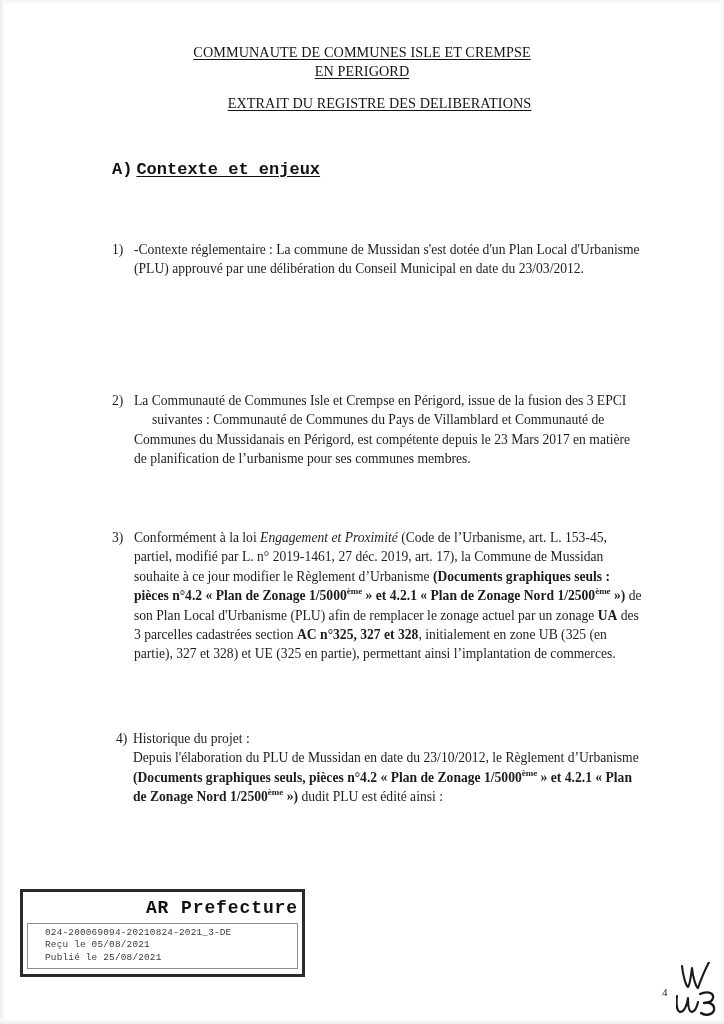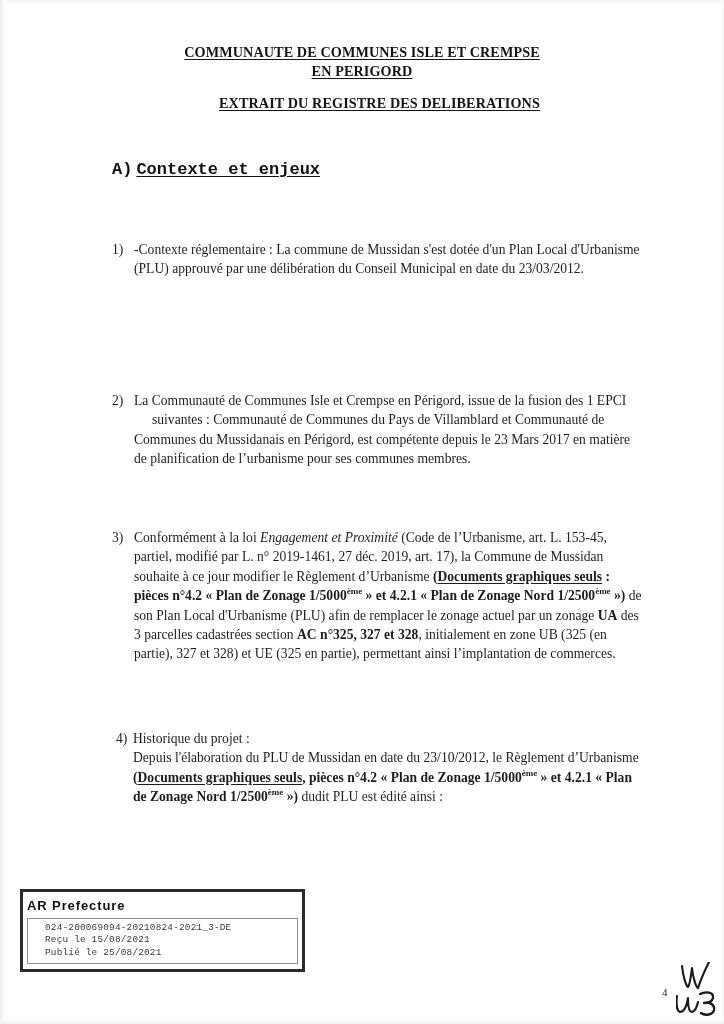--- a/index.html
+++ b/index.html
@@ -54,21 +54,21 @@
   
   .doc-header {
     position: absolute;
     left: 0;
     right: 0;
     top: 43px;
     text-align: center;
   }
   .doc-header .line {
     font-size: 14.2px;
-    font-weight: bold;
+    font-weight: normal;
     letter-spacing: .1px;
     line-height: 19px;
     color: #141414;
   }
   .doc-header .line u { text-decoration: underline; text-underline-offset: 1.5px; }
   .doc-header .line3 {
     margin-top: 13px;
     font-size: 14.2px;
     margin-left: 35px;
   }
@@ -111,39 +111,39 @@
   .item-1 { left: 112px; top: 0px;   width: 530px; }
   .item-2 { left: 112px; top: 151px; width: 532px; }
   .item-3 { left: 112px; top: 288px; width: 532px; }
   .item-4 { left: 116px; top: 489px; width: 528px; }
 
   .item-1 .text, .item-2 .text, .item-3 .text { padding-left: 22px; }
   .item-4 .text { padding-left: 17px; }
 
   b { font-weight: bold; }
   i { font-style: italic; }
-  .u { text-decoration: underline; text-underline-offset: 1.5px; }
+  .u { text-underline-offset: 1.5px; }
   sup { font-size: .66em; vertical-align: super; line-height: 0; }
   .gap-epci { display: inline-block; width: 18px; }
 
   
   .stamp {
     position: absolute;
     left: 20px;
     top: 889px;
     width: 285px;
     border: 3px solid #2b2b2b;
     background: #ffffff;
     padding: 4px 4px 5px 4px;
     box-sizing: border-box;
   }
   .stamp-title {
-    text-align: left;
-    font-family: Liberation Sans, sans-serif;
-    font-size: 13px;
+    text-align: right;
+    font-family: Liberation Mono, monospace;
+    font-size: 18px;
     font-weight: bold;
     letter-spacing: .9px;
     color: #111;
     padding: 2px 0 5px 0;
   }
   .stamp-body {
     border: 1px solid #8e8e8e;
     padding: 3px 5px 4px 6px;
   }
   .stamp-body .row {
@@ -202,40 +202,40 @@
 
   <div class="body-list">
 
     <div class="item item-1">
       <span class="marker">1)</span>
       <span class="text"><span>-Contexte réglementaire : La commune de Mussidan s'est dotée d'un Plan Local d'Urbanisme (PLU) approuvé par une délibération du Conseil Municipal en date du 23/03/2012.</span><br></span>
     </div>
 
     <div class="item item-2">
       <span class="marker">2)</span>
-      <span class="text"><span>La Communauté de Communes Isle et Crempse en Périgord, issue de la fusion des 1 EPCI</span><span class="gap-epci"></span><span>suivantes : Communauté de Communes du Pays de Villamblard et Communauté de Communes du Mussidanais en Périgord, est compétente depuis le 23 Mars 2017 en matière de planification de l’urbanisme pour ses communes membres.</span></span>
+      <span class="text"><span>La Communauté de Communes Isle et Crempse en Périgord, issue de la fusion des 3 EPCI</span><span class="gap-epci"></span><span>suivantes : Communauté de Communes du Pays de Villamblard et Communauté de Communes du Mussidanais en Périgord, est compétente depuis le 23 Mars 2017 en matière de planification de l’urbanisme pour ses communes membres.</span></span>
     </div>
 
     <div class="item item-3">
       <span class="marker">3)</span>
       <span class="text"><span>Conformément à la loi </span><i>Engagement et Proximité</i><span> (Code de l’Urbanisme, art. L. 153-45, partiel, modifié par L. n° 2019-1461, 27 déc. 2019, art. 17), la Commune de Mussidan souhaite à ce jour modifier le Règlement d’Urbanisme </span><b><span>(</span><span class="u">Documents graphiques seuls</span><span> : pièces n°4.2 « Plan de Zonage 1/5000</span><sup>ème</sup><span> » et 4.2.1 « Plan de Zonage Nord 1/2500</span><sup>ème</sup><span> »)</span></b><span> de son Plan Local d'Urbanisme (PLU) afin de remplacer le zonage actuel par un zonage </span><b>UA</b><span> des 3 parcelles cadastrées section </span><b>AC n°325, 327 et 328</b><span>, initialement en zone UB (325 (en partie), 327 et 328) et UE (325 en partie), permettant ainsi l’implantation de commerces.</span></span>
     </div>
 
     <div class="item item-4">
       <span class="marker">4)</span>
       <span class="text"><span>Historique du projet :</span><br><span>Depuis l'élaboration du PLU de Mussidan en date du 23/10/2012, le Règlement d’Urbanisme </span><b><span>(</span><span class="u">Documents graphiques seuls</span><span>, pièces n°4.2 « Plan de Zonage 1/5000</span><sup>ème</sup><span> » et 4.2.1 « Plan de Zonage Nord 1/2500</span><sup>ème</sup><span> »)</span></b><span> dudit PLU est édité ainsi :</span></span>
     </div>
 
   </div>
 
   <div class="stamp">
     <div class="stamp-title">AR Prefecture</div>
     <div class="stamp-body">
       <div class="row">024-200069094-20210824-2021_3-DE</div>
-      <div class="row">Reçu le 15/08/2021</div>
+      <div class="row">Reçu le 05/08/2021</div>
       <div class="row">Publié le 25/08/2021</div>
     </div>
   </div>
 
   <div class="page-number">4</div>
 
   <div class="handwriting">
     <svg width="48" height="56" viewBox="0 0 48 56" fill="none" xmlns="http://www.w3.org/2000/svg">
 
       <path d="M6 4 C7 14, 10 24, 12 25 C14 23, 15 13, 16 6 C17 16, 20 25, 22 26 C24 20, 28 10, 33 0" stroke="#1a1a1a" stroke-width="2.1" stroke-linecap="round" stroke-linejoin="round" fill="none"></path>

